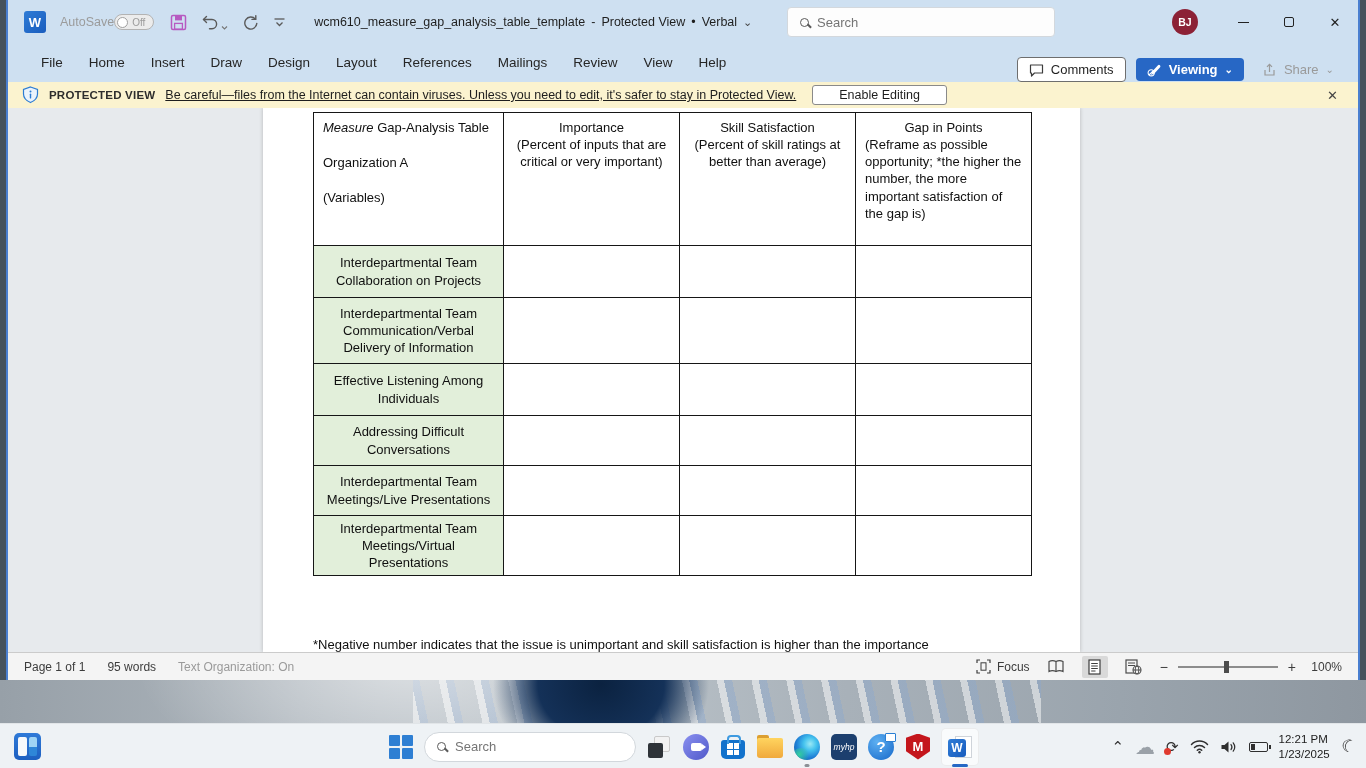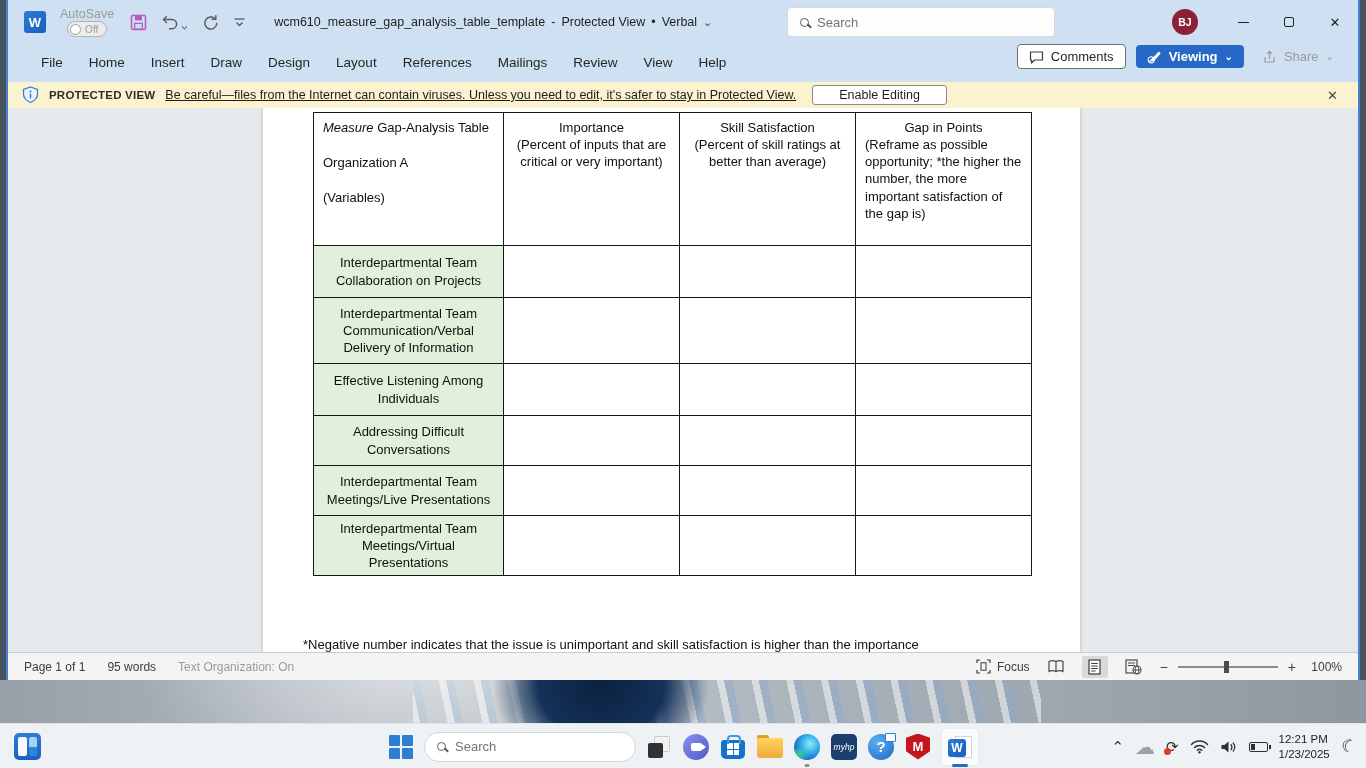--- a/index.html
+++ b/index.html
@@ -9,21 +9,21 @@
   
   .window { position:absolute; left:6px; top:0; width:1354px; height:680px;
             border-left:2px solid #4a7fd0; border-right:2px solid #4a7fd0;
             display:flex; flex-direction:column; background:#e7eaed; }
 
   
   .titlebar { height:44px; background:#cee0f1; display:flex; align-items:center; position:relative; flex:0 0 auto; }
   .word-logo-sm { width:22px; height:22px; margin-left:16px; border-radius:3px;
                   background:linear-gradient(135deg,#2f7cd6,#1a5dbe); color:#fff; font-size:13px; font-weight:bold;
                   display:flex; align-items:center; justify-content:center; }
-  .autosave { display:flex; align-items:center; gap:0; margin-left:14px; color:#9b9b9b; font-size:12.5px;flex-direction:column; }
+  .autosave { display:flex; align-items:center; gap:0; margin-left:14px; color:#9b9b9b; font-size:12.5px; }
   .toggle { width:40px; height:16px; border-radius:8px; border:1px solid #b3b3b3; background:#ececec;
             display:flex; align-items:center; }
   .knob { width:11px; height:11px; border-radius:50%; background:#fff; border:1px solid #a0a0a0; margin-left:2px; }
   .toggle-off { font-size:10px; color:#9b9b9b; margin-left:4px; }
   .qat { display:flex; align-items:center; gap:14px; margin-left:16px; }
   .qat svg { display:block; }
   .undo-wrap { display:flex; align-items:flex-end; gap:2px; }
   .doc-title { margin-left:28px; font-size:12.5px; color:#1f1f1f; white-space:nowrap; display:flex; gap:6px; align-items:center; }
   .doc-title .chev { font-size:11px; color:#444; }
   .tb-search { position:absolute; left:779px; top:7px; width:268px; height:30px; background:#fdfdfd;
@@ -34,21 +34,21 @@
   .mag::after { content:""; position:absolute; width:5px; height:1.6px; background:#5b5b5b; transform:rotate(45deg);
                 right:-4px; bottom:-1px; }
   .tb-right { margin-left:auto; display:flex; align-items:center; height:100%; }
   .avatar { width:26px; height:26px; border-radius:50%; background:#8c2136; color:#fff; font-size:10.5px; font-weight:bold;
             display:flex; align-items:center; justify-content:center; margin-right:22px; }
   .winbtn { width:46px; height:100%; display:flex; align-items:center; justify-content:center; color:#222; font-size:13px; }
   .min-glyph { width:11px; border-top:1.4px solid #222; display:block; }
   .max-glyph { width:10px; height:10px; border:1.3px solid #222; border-radius:2px; display:block; }
 
   
-  .ribbonrow { height:38px; background:#cee0f1; display:flex; align-items:flex-start; padding-left:20px; flex:0 0 auto; position:relative; }
+  .ribbonrow { height:38px; background:#cee0f1; display:flex; align-items:flex-end; padding-left:20px; flex:0 0 auto; position:relative; }
   .rtab { font-size:13.5px; color:#262626; padding:0 13px; line-height:38px; }
   .ribbon-right { margin-left:auto; display:flex; align-items:center; gap:10px; margin-right:16px; }
   .btn-comments { display:flex; align-items:center; gap:7px; background:#fff; border:1px solid #6e6e6e; border-radius:4px;
                   padding:4px 11px; font-size:13px; color:#1f1f1f; }
   .btn-viewing { display:flex; align-items:center; gap:7px; border-radius:4px; padding:4px 11px; font-size:13px;
                  color:#fff; font-weight:bold; background:#2767c5; }
   .btn-share { display:flex; align-items:center; gap:7px; padding:4px 8px; font-size:13px; color:#9a9a9a; }
   .chev-sm { font-size:10px; }
 
   
@@ -72,21 +72,21 @@
   .gaptable tr:nth-child(4) { height:52px; }
   .gaptable tr:nth-child(5) { height:50px; }
   .gaptable tr:nth-child(6) { height:50px; }
   .gaptable tr:nth-child(7) { height:50px; }
   .gaptable tr:nth-child(8) { height:68px; }
   td.hc { padding:6px 9px; }
   td.hc.center { text-align:center; }
   .h1line { margin-bottom:18px; }
   td.lab { background:#e2efda; text-align:center; vertical-align:middle; padding:4px 12px; }
   .c4t { text-align:center; }
-  .footnote { position:absolute; left:295px; top:529px; font-size:13px; color:#101010; }
+  .footnote { position:absolute; left:305px; top:529px; font-size:13px; color:#101010; }
 
   
   .statusbar { height:28px; background:#f4f4f4; border-top:1px solid #cbcbcb; display:flex; align-items:center;
                font-size:12px; color:#3c3c3c; padding:0 16px; flex:0 0 auto; }
   .sb-left { display:flex; align-items:center; gap:22px; }
   .sb-pred { color:#9a9a9a; }
   .sb-right { margin-left:auto; display:flex; align-items:center; gap:13px; }
   .focus-btn { display:flex; align-items:center; gap:6px; }
   .viewico { display:flex; align-items:center; justify-content:center; width:26px; height:22px; border-radius:2px; }
   .viewico.sel { background:#d9d9d9; }

